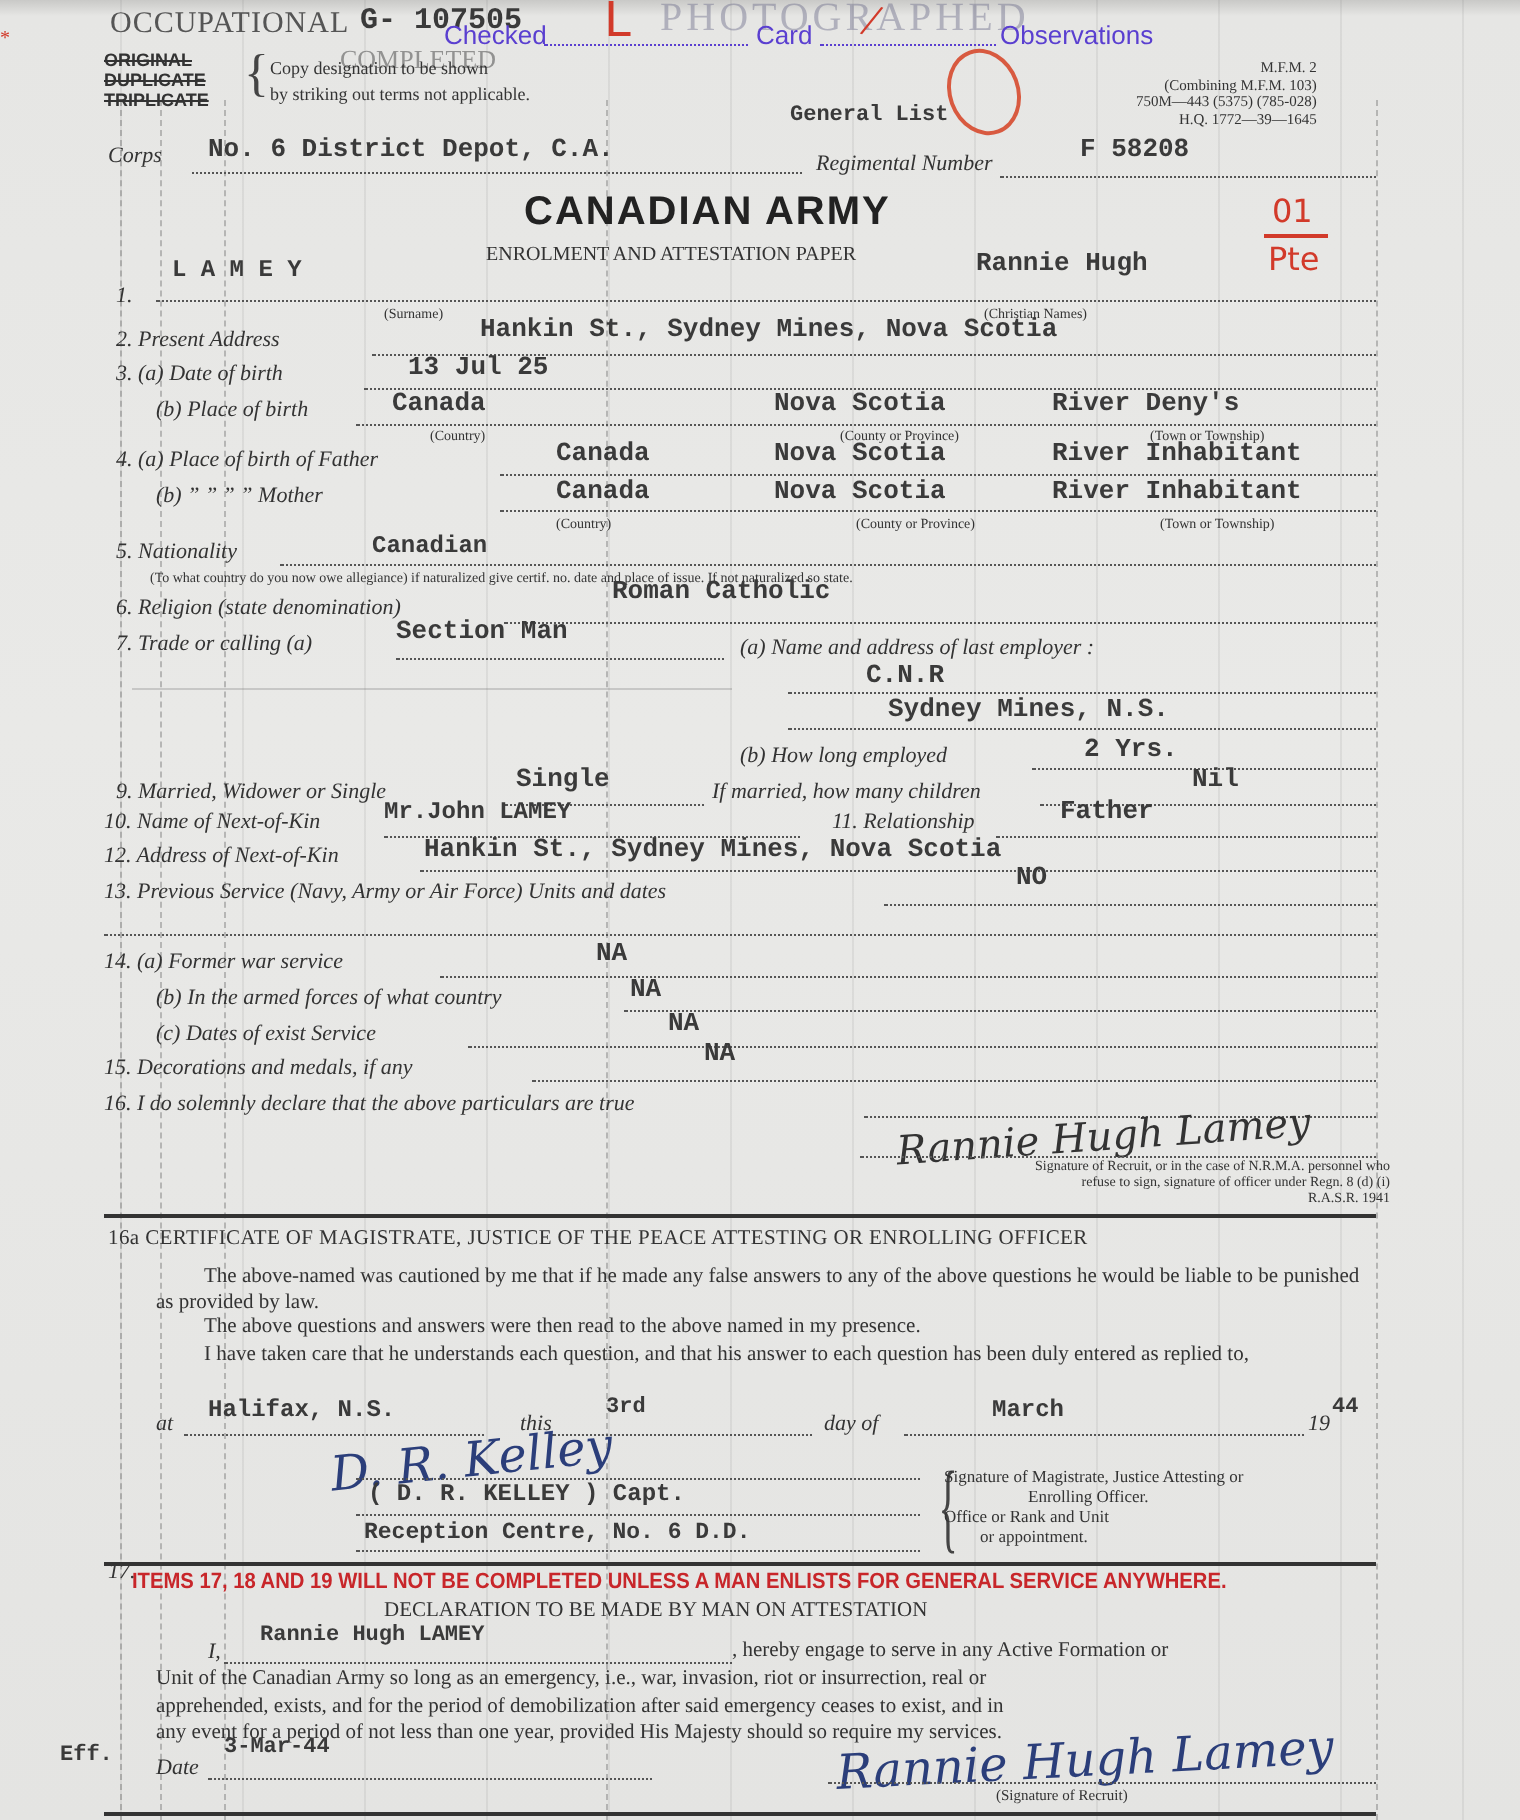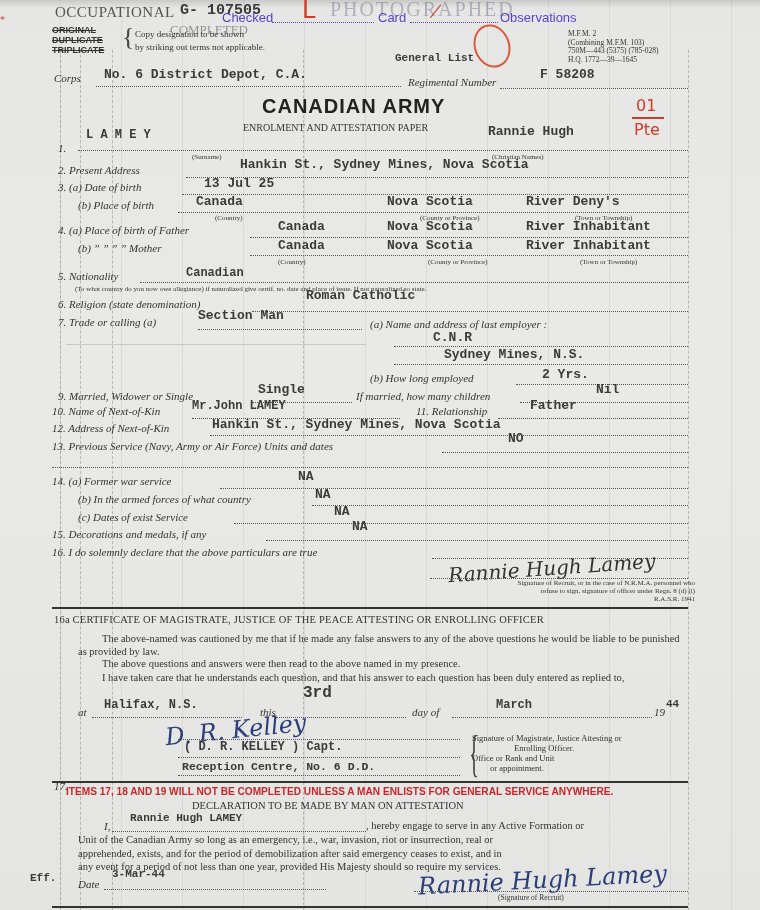--- a/index.html
+++ b/index.html
@@ -58,21 +58,21 @@
   <div>ORIGINAL</div>
   <div style="text-decoration:none">DUPLICATE</div>
   <div>TRIPLICATE</div>
 </div>
 <div class="brace" style="left:122px;top:24px;font-size:26px;line-height:26px">{</div>
 <div class="abs" style="left:135px;top:29px;font-size:9px;color:#333">Copy designation to be shown</div>
 <div class="abs" style="left:135px;top:42px;font-size:9px;color:#333">by striking out terms not applicable.</div>
 
 <div class="abs type" style="left:395px;top:52px;font-size:11px">General List</div>
 
-<div class="abs" style="left:568px;top:30px;font-size:7.5px;line-height:8.5px;text-align:left;color:#333">
+<div class="abs" style="left:568px;top:30px;font-size:7.5px;line-height:8.5px;text-align:right;color:#333">
   <div>M.F.M. 2</div>
   <div>(Combining M.F.M. 103)</div>
   <div>750M—443 (5375) (785-028)</div>
   <div>H.Q. 1772—39—1645</div>
 </div>
 
 <div class="abs label" style="left:54px;top:72px">Corps</div>
 <div class="dots" style="left:96px;top:86px;width:305px"></div>
 <div class="abs type" style="left:104px;top:67px;font-size:13px">No. 6 District Depot, C.A.</div>
 <div class="abs label" style="left:408px;top:76px">Regimental Number</div>
@@ -200,21 +200,21 @@
 <div class="abs" style="left:54px;top:614px;font-size:10.5px;color:#333;letter-spacing:0.2px">16a  CERTIFICATE OF MAGISTRATE, JUSTICE OF THE PEACE ATTESTING OR ENROLLING OFFICER</div>
 <div class="abs" style="left:78px;top:632px;width:610px;font-size:10.5px;line-height:13px;white-space:normal;color:#333;text-indent:24px">The above-named was cautioned by me that if he made any false answers to any of the above questions he would be liable to be punished as provided by law.</div>
 <div class="abs" style="left:102px;top:658px;font-size:10.5px;color:#333">The above questions and answers were then read to the above named in my presence.</div>
 <div class="abs" style="left:78px;top:671px;width:610px;font-size:10.5px;line-height:13px;white-space:normal;color:#333;text-indent:24px">I have taken care that he understands each question, and that his answer to each question has been duly entered as replied to,</div>
 
 <div class="abs label" style="left:78px;top:706px">at</div>
 <div class="dots" style="left:92px;top:717px;width:150px"></div>
 <div class="abs type" style="left:104px;top:698px;font-size:12px">Halifax, N.S.</div>
 <div class="abs label" style="left:260px;top:706px">this</div>
 <div class="dots" style="left:276px;top:717px;width:130px"></div>
-<div class="abs type" style="left:303px;top:684px;font-size:16px">3rd</div>
+<div class="abs type" style="left:303px;top:698px;font-size:11px">3rd</div>
 <div class="abs label" style="left:412px;top:706px">day of</div>
 <div class="dots" style="left:452px;top:717px;width:200px"></div>
 <div class="abs type" style="left:496px;top:698px;font-size:12px">March</div>
 <div class="abs label" style="left:654px;top:706px">19</div>
 <div class="abs type" style="left:666px;top:698px;font-size:11px">44</div>
 
 <div class="sig" style="left:165px;top:716px;font-size:24px;transform:rotate(-6deg)">D. R. Kelley</div>
 <div class="dots" style="left:178px;top:739px;width:282px"></div>
 <div class="abs type" style="left:184px;top:740px;font-size:12px">( D. R. KELLEY )  Capt.</div>
 <div class="dots" style="left:178px;top:757px;width:282px"></div>

